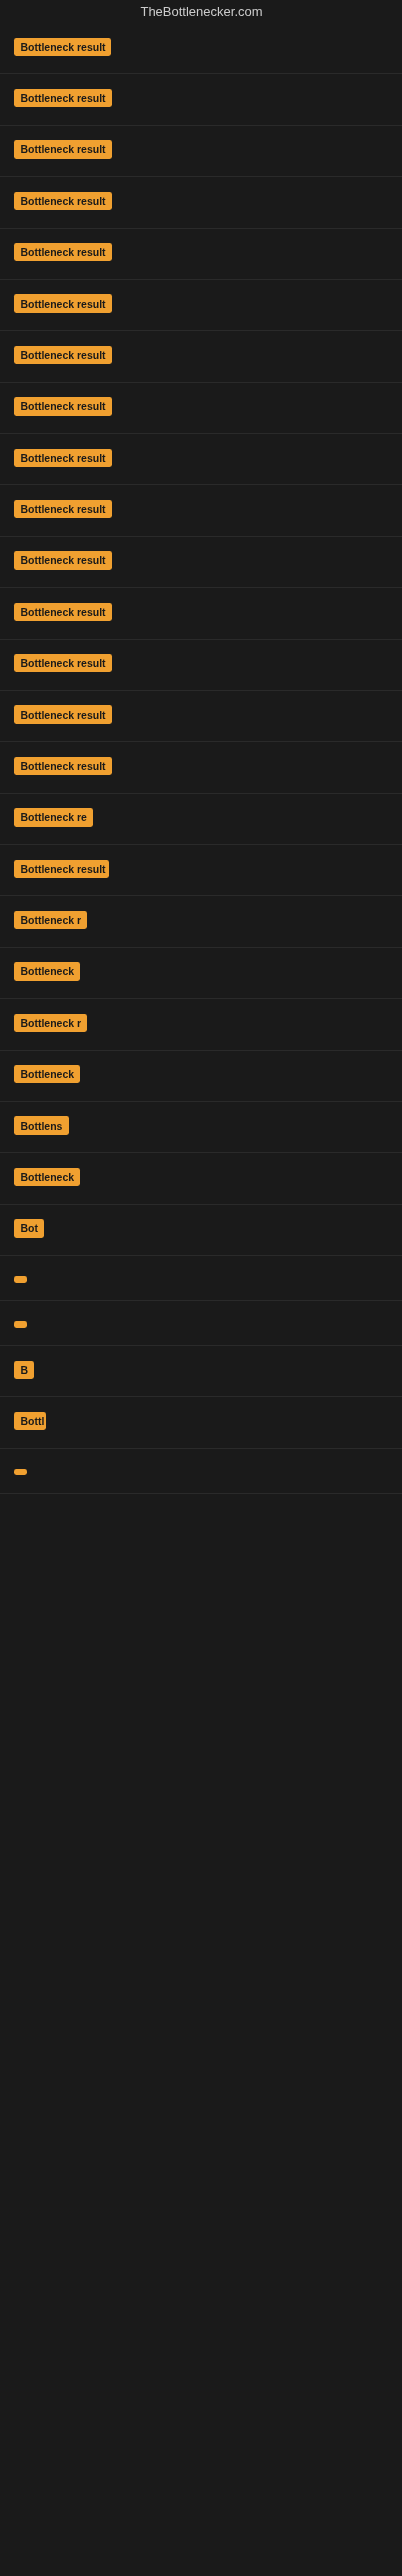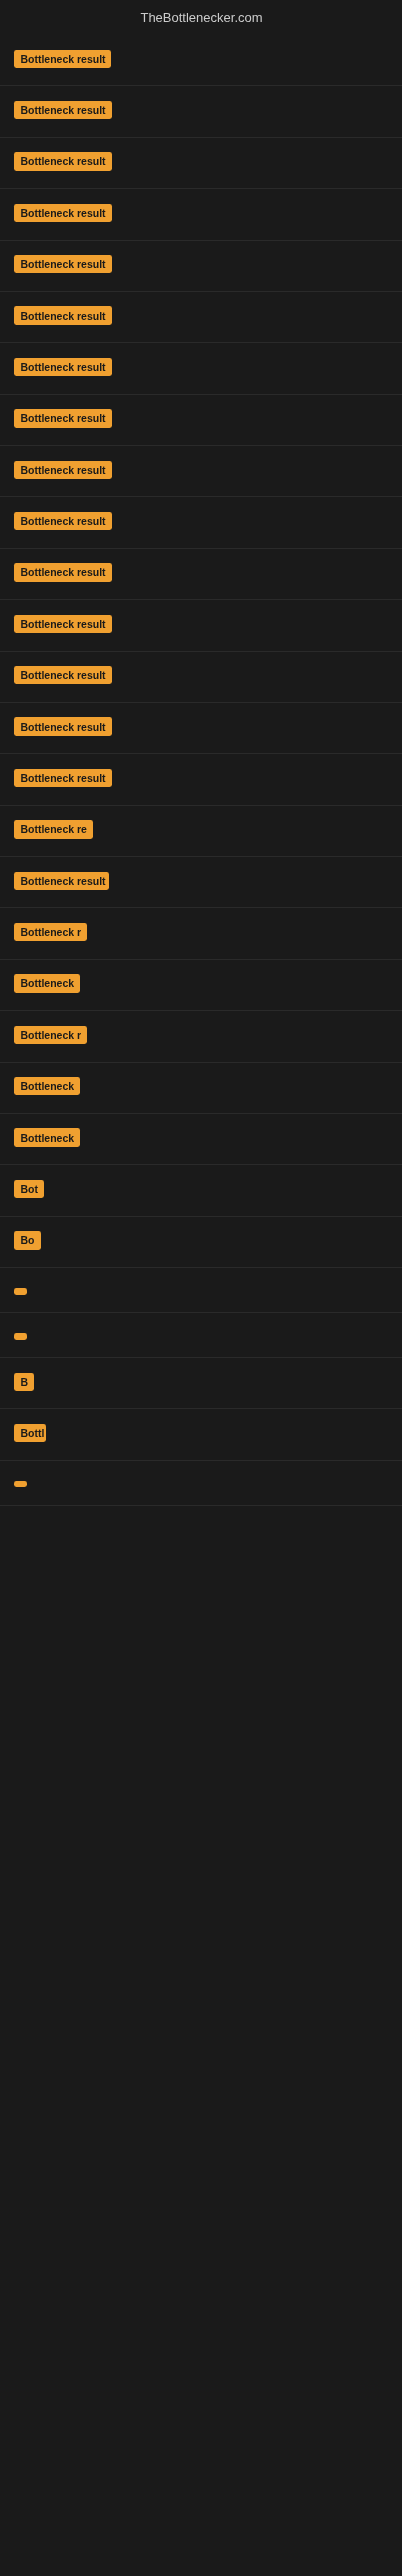--- a/index.html
+++ b/index.html
@@ -14,21 +14,21 @@
       background-color: #1a1a1a;
       font-family: Arial, sans-serif;
       position: relative;
       overflow-x: hidden;
     }
 
     .site-title {
       text-align: center;
       color: #cccccc;
       font-size: 13px;
-      padding: 10px 0;
+      padding: 4px 0;
       background-color: #1a1a1a;
     }
 
     .bottleneck-entry {
       padding: 14.5px 0 14.5px 0;
       border-bottom: 0.8px solid #2a2a2a;
     }
 
     .bottleneck-badge {
       display: inline-block;
@@ -100,23 +100,23 @@
     <div class="bottleneck-entry entry-12"><span class="bottleneck-badge">Bottleneck result</span></div>
     <div class="bottleneck-entry entry-13"><span class="bottleneck-badge">Bottleneck result</span></div>
     <div class="bottleneck-entry entry-14"><span class="bottleneck-badge">Bottleneck result</span></div>
     <div class="bottleneck-entry entry-15"><span class="bottleneck-badge">Bottleneck result</span></div>
     <div class="bottleneck-entry entry-16"><span class="bottleneck-badge">Bottleneck re</span></div>
     <div class="bottleneck-entry entry-17"><span class="bottleneck-badge">Bottleneck result</span></div>
     <div class="bottleneck-entry entry-18"><span class="bottleneck-badge">Bottleneck r</span></div>
     <div class="bottleneck-entry entry-19"><span class="bottleneck-badge">Bottleneck</span></div>
     <div class="bottleneck-entry entry-20"><span class="bottleneck-badge">Bottleneck r</span></div>
     <div class="bottleneck-entry entry-21"><span class="bottleneck-badge">Bottleneck</span></div>
+    <div class="bottleneck-entry entry-23"><span class="bottleneck-badge">Bottlens</span></div>
     <div class="bottleneck-entry entry-24"><span class="bottleneck-badge">Bottleneck</span></div>
     <div class="bottleneck-entry entry-25"><span class="bottleneck-badge">Bot</span></div>
-    <div class="bottleneck-entry entry-26"><span class="bottleneck-badge">Bo</span></div>
     <div class="bottleneck-entry entry-27"><span class="bottleneck-badge"></span></div>
     <div class="bottleneck-entry entry-28"><span class="bottleneck-badge"></span></div>
     <div class="bottleneck-entry entry-29"><span class="bottleneck-badge">B</span></div>
     <div class="bottleneck-entry entry-30"><span class="bottleneck-badge">Bottl</span></div>
     <div class="bottleneck-entry entry-31"><span class="bottleneck-badge"></span></div>
   </div>
 
 <div class="tall-empty"></div>
 
 

